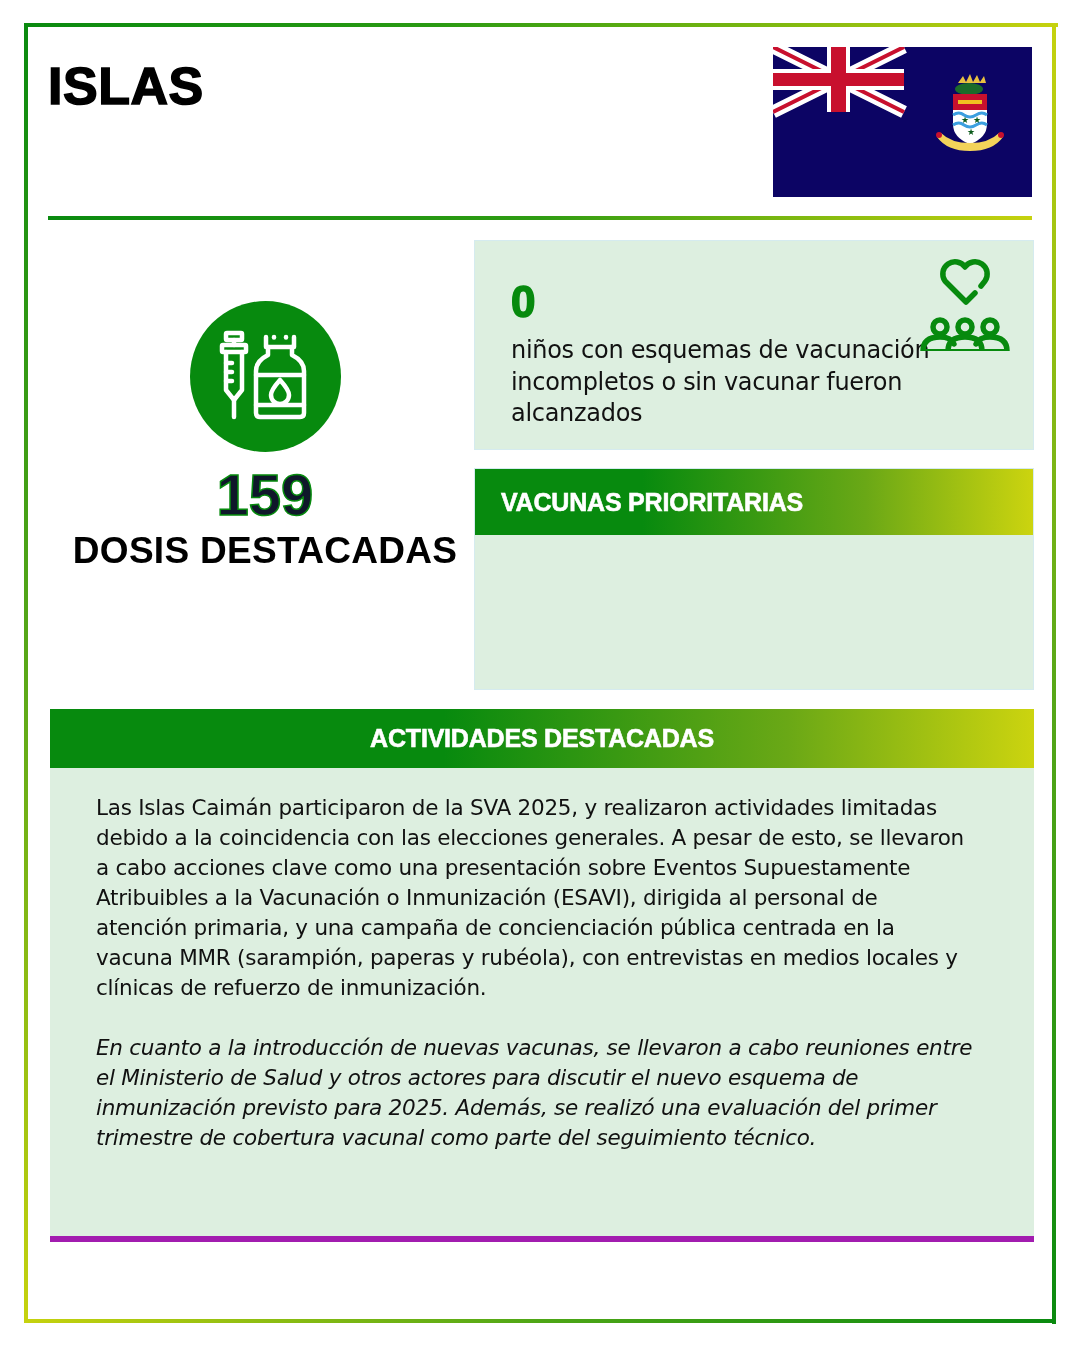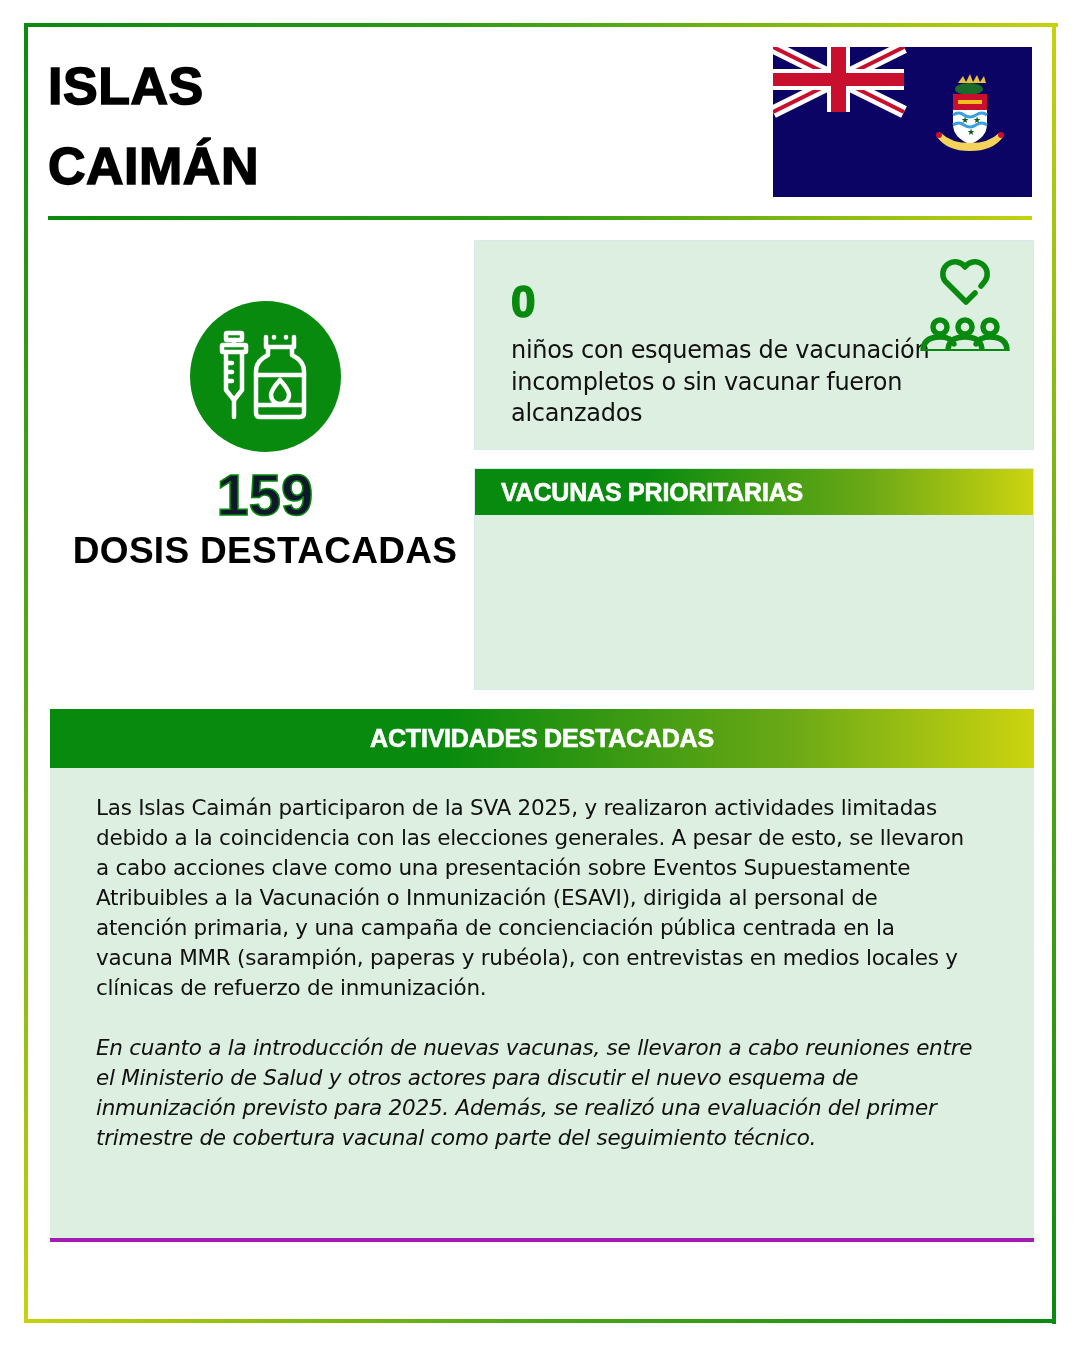--- a/index.html
+++ b/index.html
@@ -25,42 +25,41 @@
   .doses-label { position: absolute; left: 60px; top: 528px; width: 410px; text-align: center; font-family: "Liberation Sans", sans-serif; font-weight: 700; font-size: 37px; line-height: 46px; color: #000; letter-spacing: 0.3px; }
 
   
   .children-card { position: absolute; left: 474px; top: 240px; width: 560px; height: 210px; background: #ddefe0; border: 1px solid #d5ebef; }
   .children-number { position: absolute; left: 36px; top: 36px; font-family: "Liberation Sans", sans-serif; font-weight: 900; font-size: 44px; line-height: 50px; color: #078a0e; -webkit-text-stroke: 1.5px #078a0e; }
   .children-text { position: absolute; left: 36px; top: 94px; width: 420px; font-size: 24px; line-height: 31.5px; color: #111; font-family: "DejaVu Sans", sans-serif; letter-spacing: -0.3px; }
   .heart-people { position: absolute; left: 440px; top: 12px; width: 100px; height: 98px; }
 
   
   .prio-card { position: absolute; left: 474px; top: 468px; width: 560px; height: 222px; background: #ddefe0; border: 1px solid #d5ebef; }
-  .prio-header { height: 46px; background: linear-gradient(90deg, #078a0e 0%, #078a0e 30%, #6aa816 70%, #ccd40f 100%); display: flex; align-items: center; padding-left: 26px; }
+  .prio-header { height: 66px; background: linear-gradient(90deg, #078a0e 0%, #078a0e 30%, #6aa816 70%, #ccd40f 100%); display: flex; align-items: center; padding-left: 26px; }
   .prio-header span { color: #fff; font-family: "Liberation Sans", sans-serif; font-weight: 900; font-size: 25px; letter-spacing: -0.2px; -webkit-text-stroke: 0.6px #fff; }
   .prio-text { padding: 8px 16px 0 26px; font-size: 21px; line-height: 29.5px; color: #111; letter-spacing: -0.2px; font-family: "DejaVu Sans", sans-serif; }
 
   
-  .act-card { position: absolute; left: 50px; top: 709px; width: 984px; height: 533px; background: #ddefe0; border-bottom: 4px solid #a21caf; }
+  .act-card { position: absolute; left: 50px; top: 709px; width: 984px; height: 533px; background: #ddefe0; border-bottom: 6px solid #a21caf; }
   .act-header { height: 59px; background: linear-gradient(90deg, #078a0e 0%, #078a0e 40%, #6aa816 75%, #ccd40f 100%); display: flex; align-items: center; justify-content: center; }
   .act-header span { color: #fff; font-family: "Liberation Sans", sans-serif; font-weight: 900; font-size: 25px; letter-spacing: -0.2px; -webkit-text-stroke: 0.6px #fff; }
   .act-body { padding: 25px 60px 0 46px; font-size: 21.5px; line-height: 30px; color: #111; letter-spacing: -0.25px; font-family: "DejaVu Sans", sans-serif; }
   .act-body p + p { margin-top: 30px; font-style: italic; }
 </style>
 </head>
 <body>
 
 <div class="frame-top"></div>
 <div class="frame-right"></div>
 <div class="frame-bottom"></div>
 <div class="frame-left"></div>
 
 <h1 class="title">
   <span class="title-line">ISLAS</span>
-  <span class="title-line">CAIMÁN</span>
 </h1>
 
 <div class="flag">
   <svg width="259" height="150" viewBox="0 0 259 150">
     <rect width="259" height="150" fill="#0c0464"></rect>
 
     <g>
       <rect x="0" y="0" width="131" height="65" fill="#0c0464"></rect>
       <path d="M0,0 L131,65 M131,0 L0,65" stroke="#ffffff" stroke-width="13"></path>
       <path d="M0,0 L131,65 M131,0 L0,65" stroke="#c8102e" stroke-width="4"></path>

